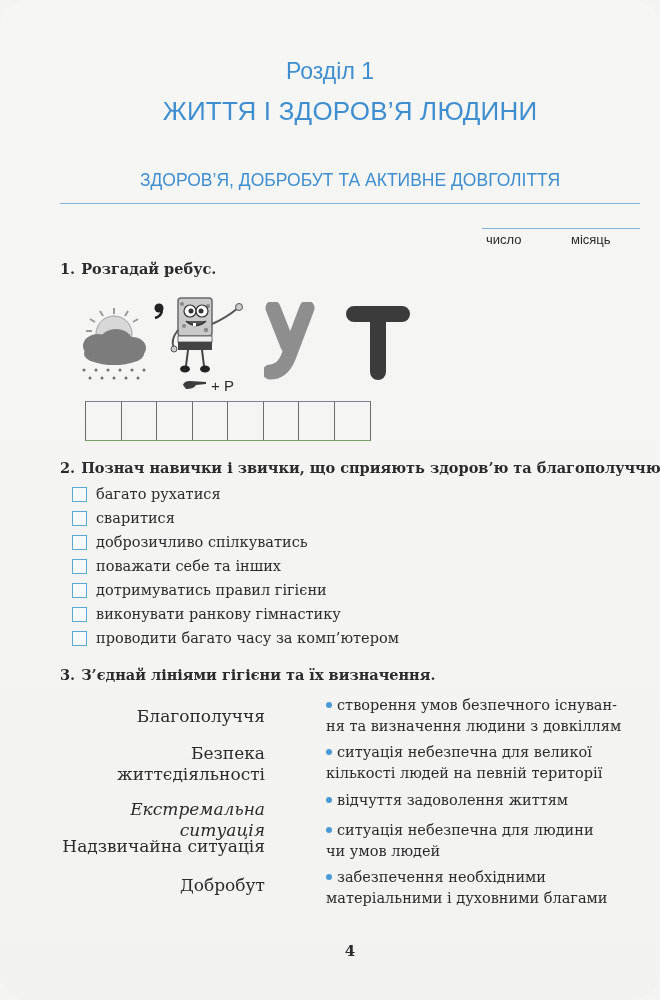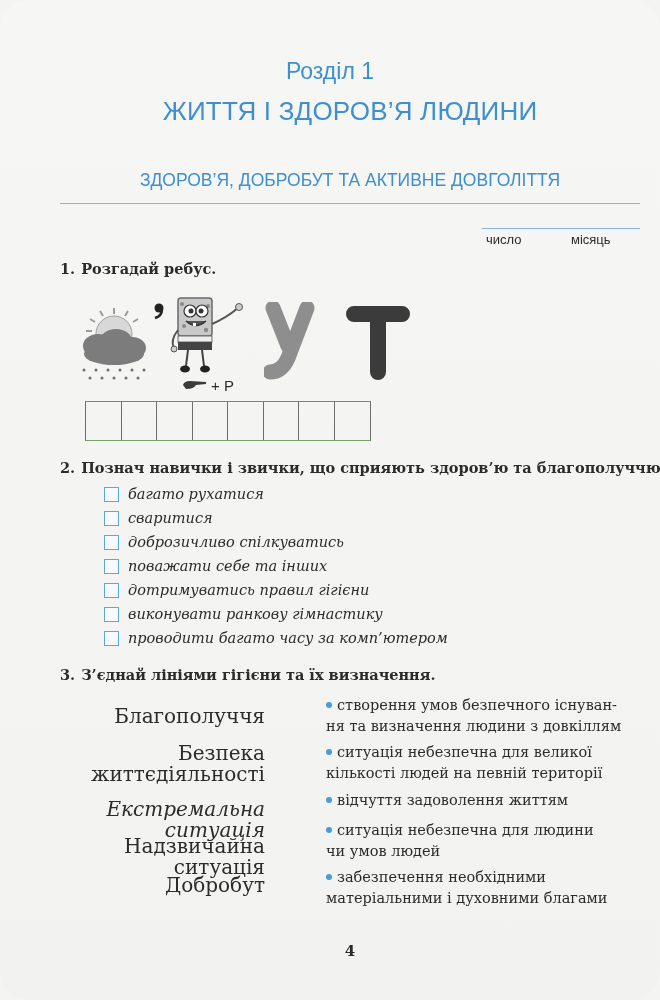--- a/index.html
+++ b/index.html
@@ -99,24 +99,23 @@
       width: 35.5px; height: 38px;
       border-right: 1.2px solid #6c6c6c;
       box-sizing: border-box;
       background: transparent;
     }
     .answer-cell:last-child { border-right: none; }
 
     
     .checklist {
       position: absolute;
-      left: 104px; top: 482px;
+      left: 72px; top: 482px;
       margin: 0; padding: 0;
       list-style: none;
-      font-style: italic;
     }
     .checklist li {
       display: flex;
       align-items: center;
       height: 24px;
       font-size: 14.5px;
       color: #2b2b2b;
       white-space: nowrap;
     }
     .checkbox {
@@ -125,21 +124,21 @@
       background: #f6fafc;
       margin-right: 9px;
       flex: 0 0 auto;
     }
 
     
     .match-left {
       position: absolute;
       left: 60px; width: 205px;
       text-align: right;
-      font-size: 20px;
+      font-size: 17px;
       line-height: 21px;
       color: #2b2b2b;
     }
     .match-right {
       position: absolute;
       left: 326px; width: 310px;
       font-size: 14.5px;
       line-height: 21px;
       color: #2b2b2b;
     }

